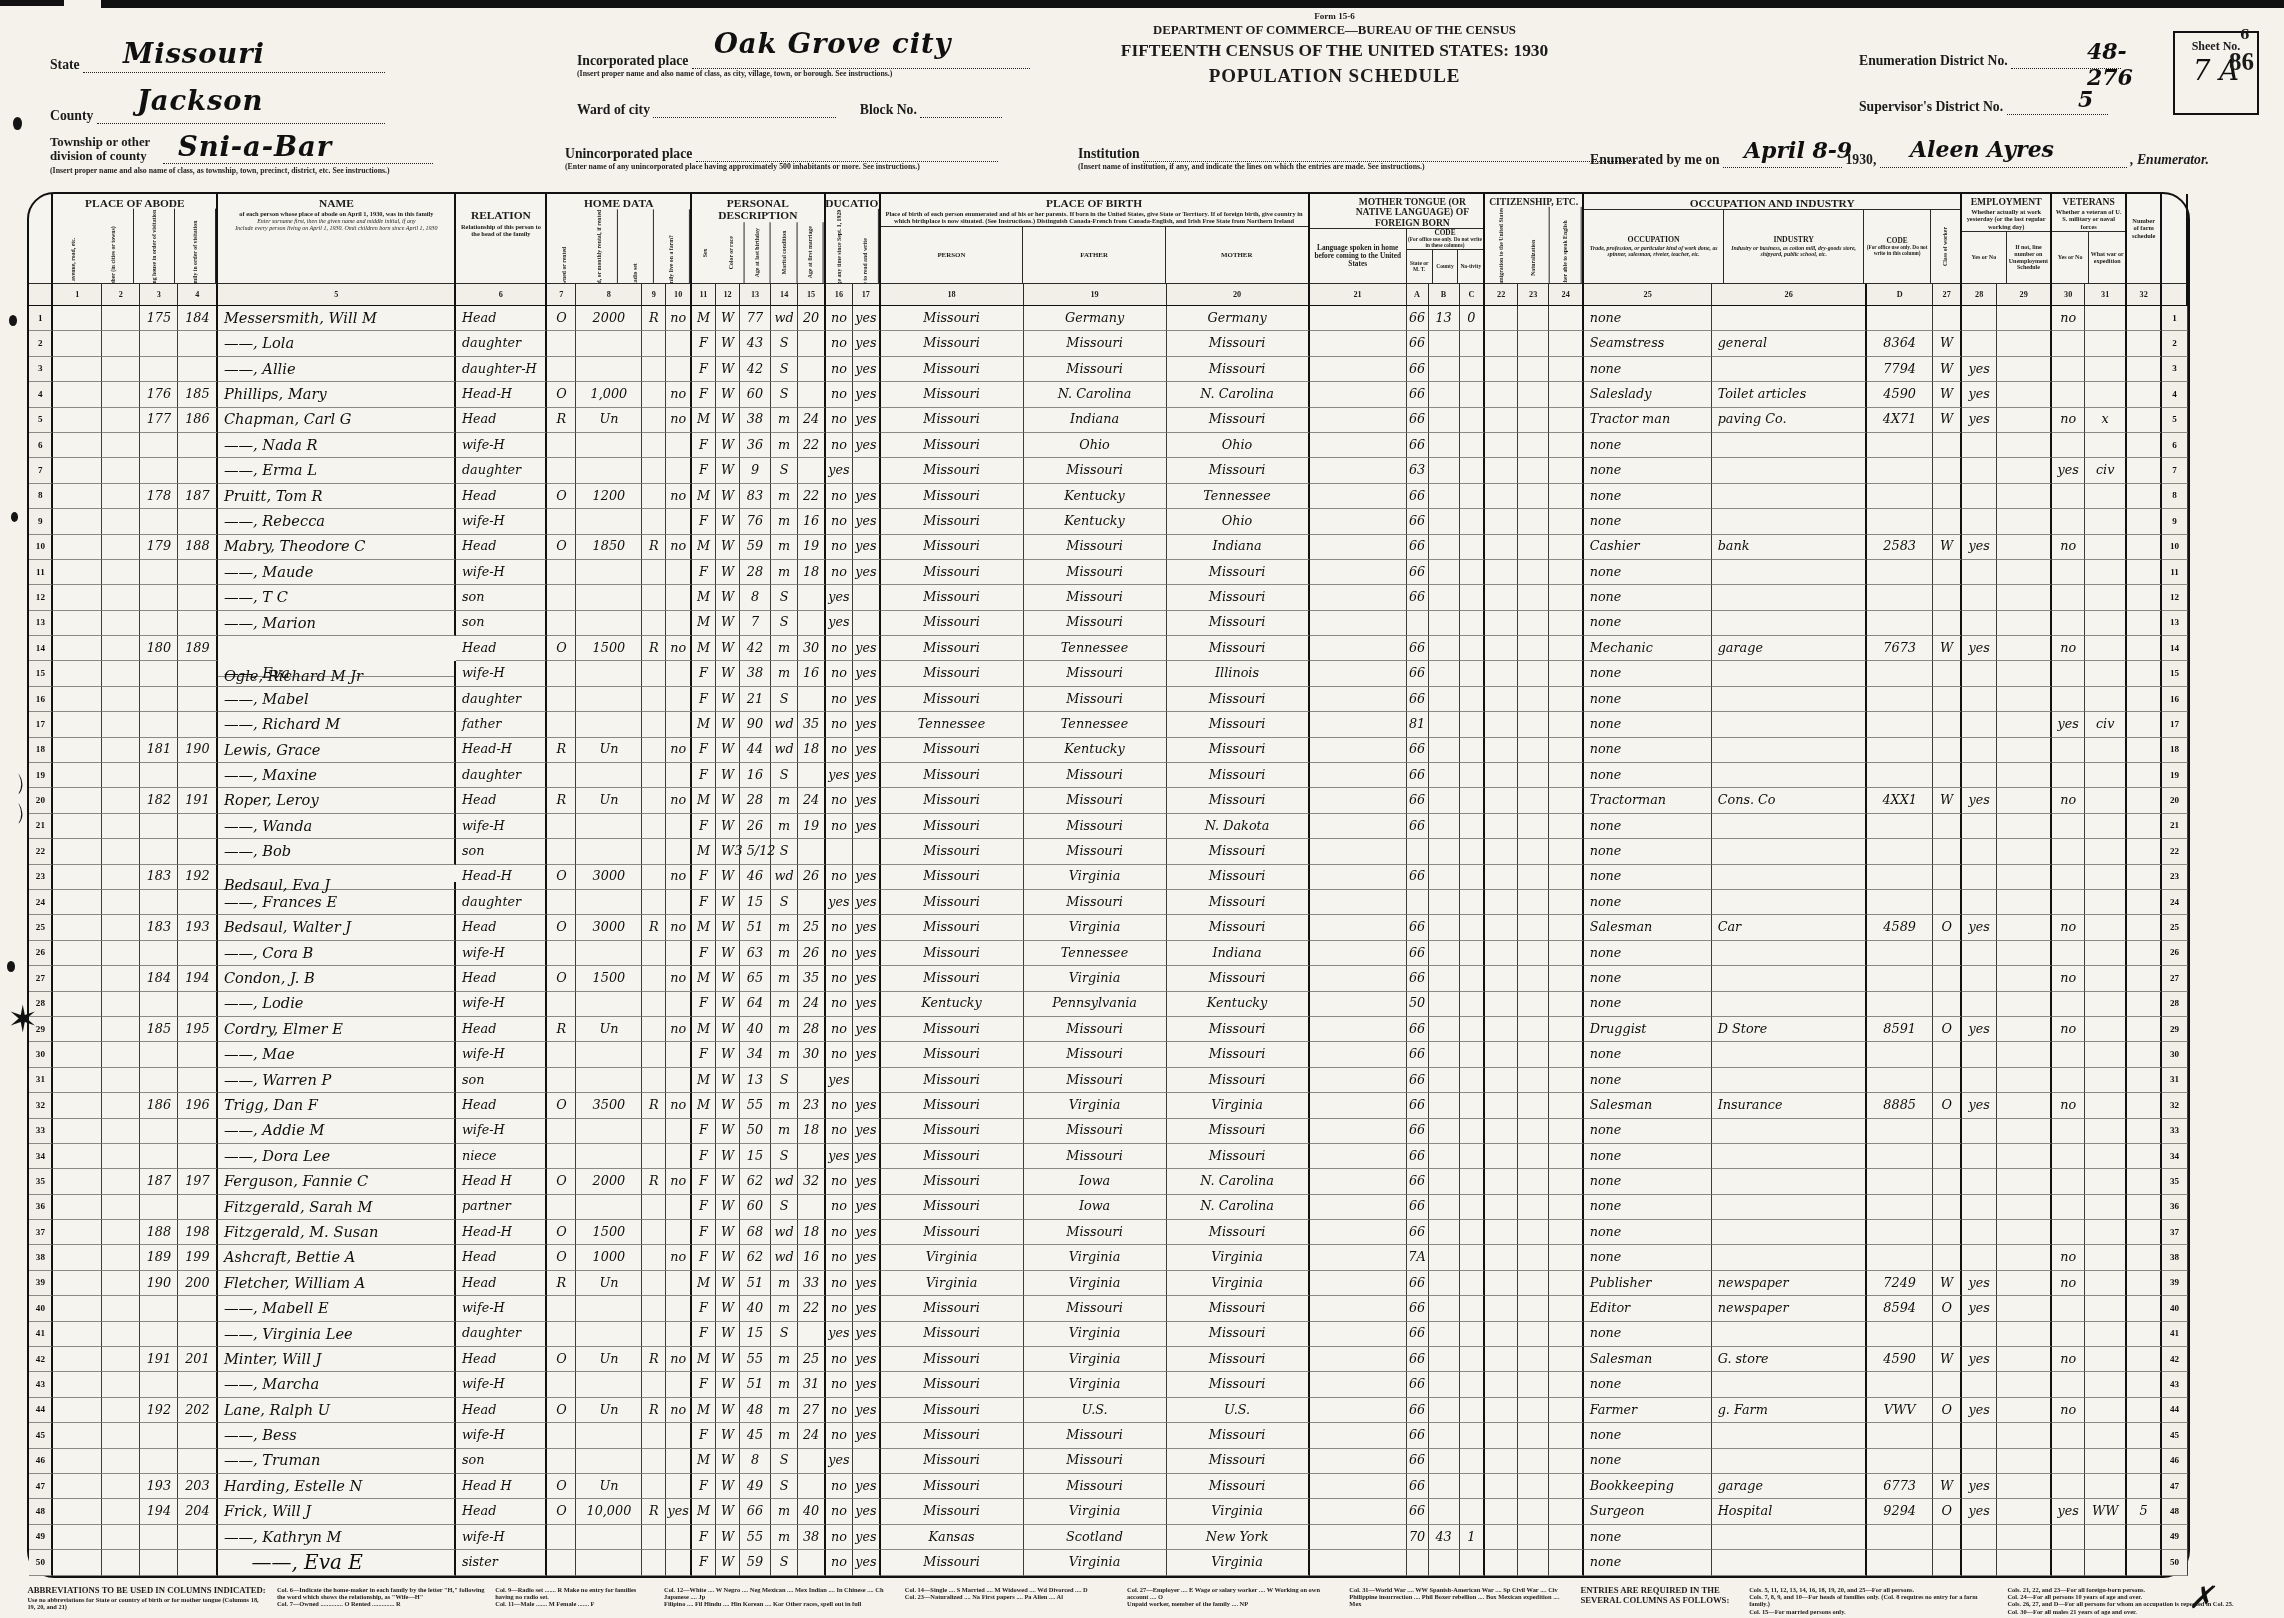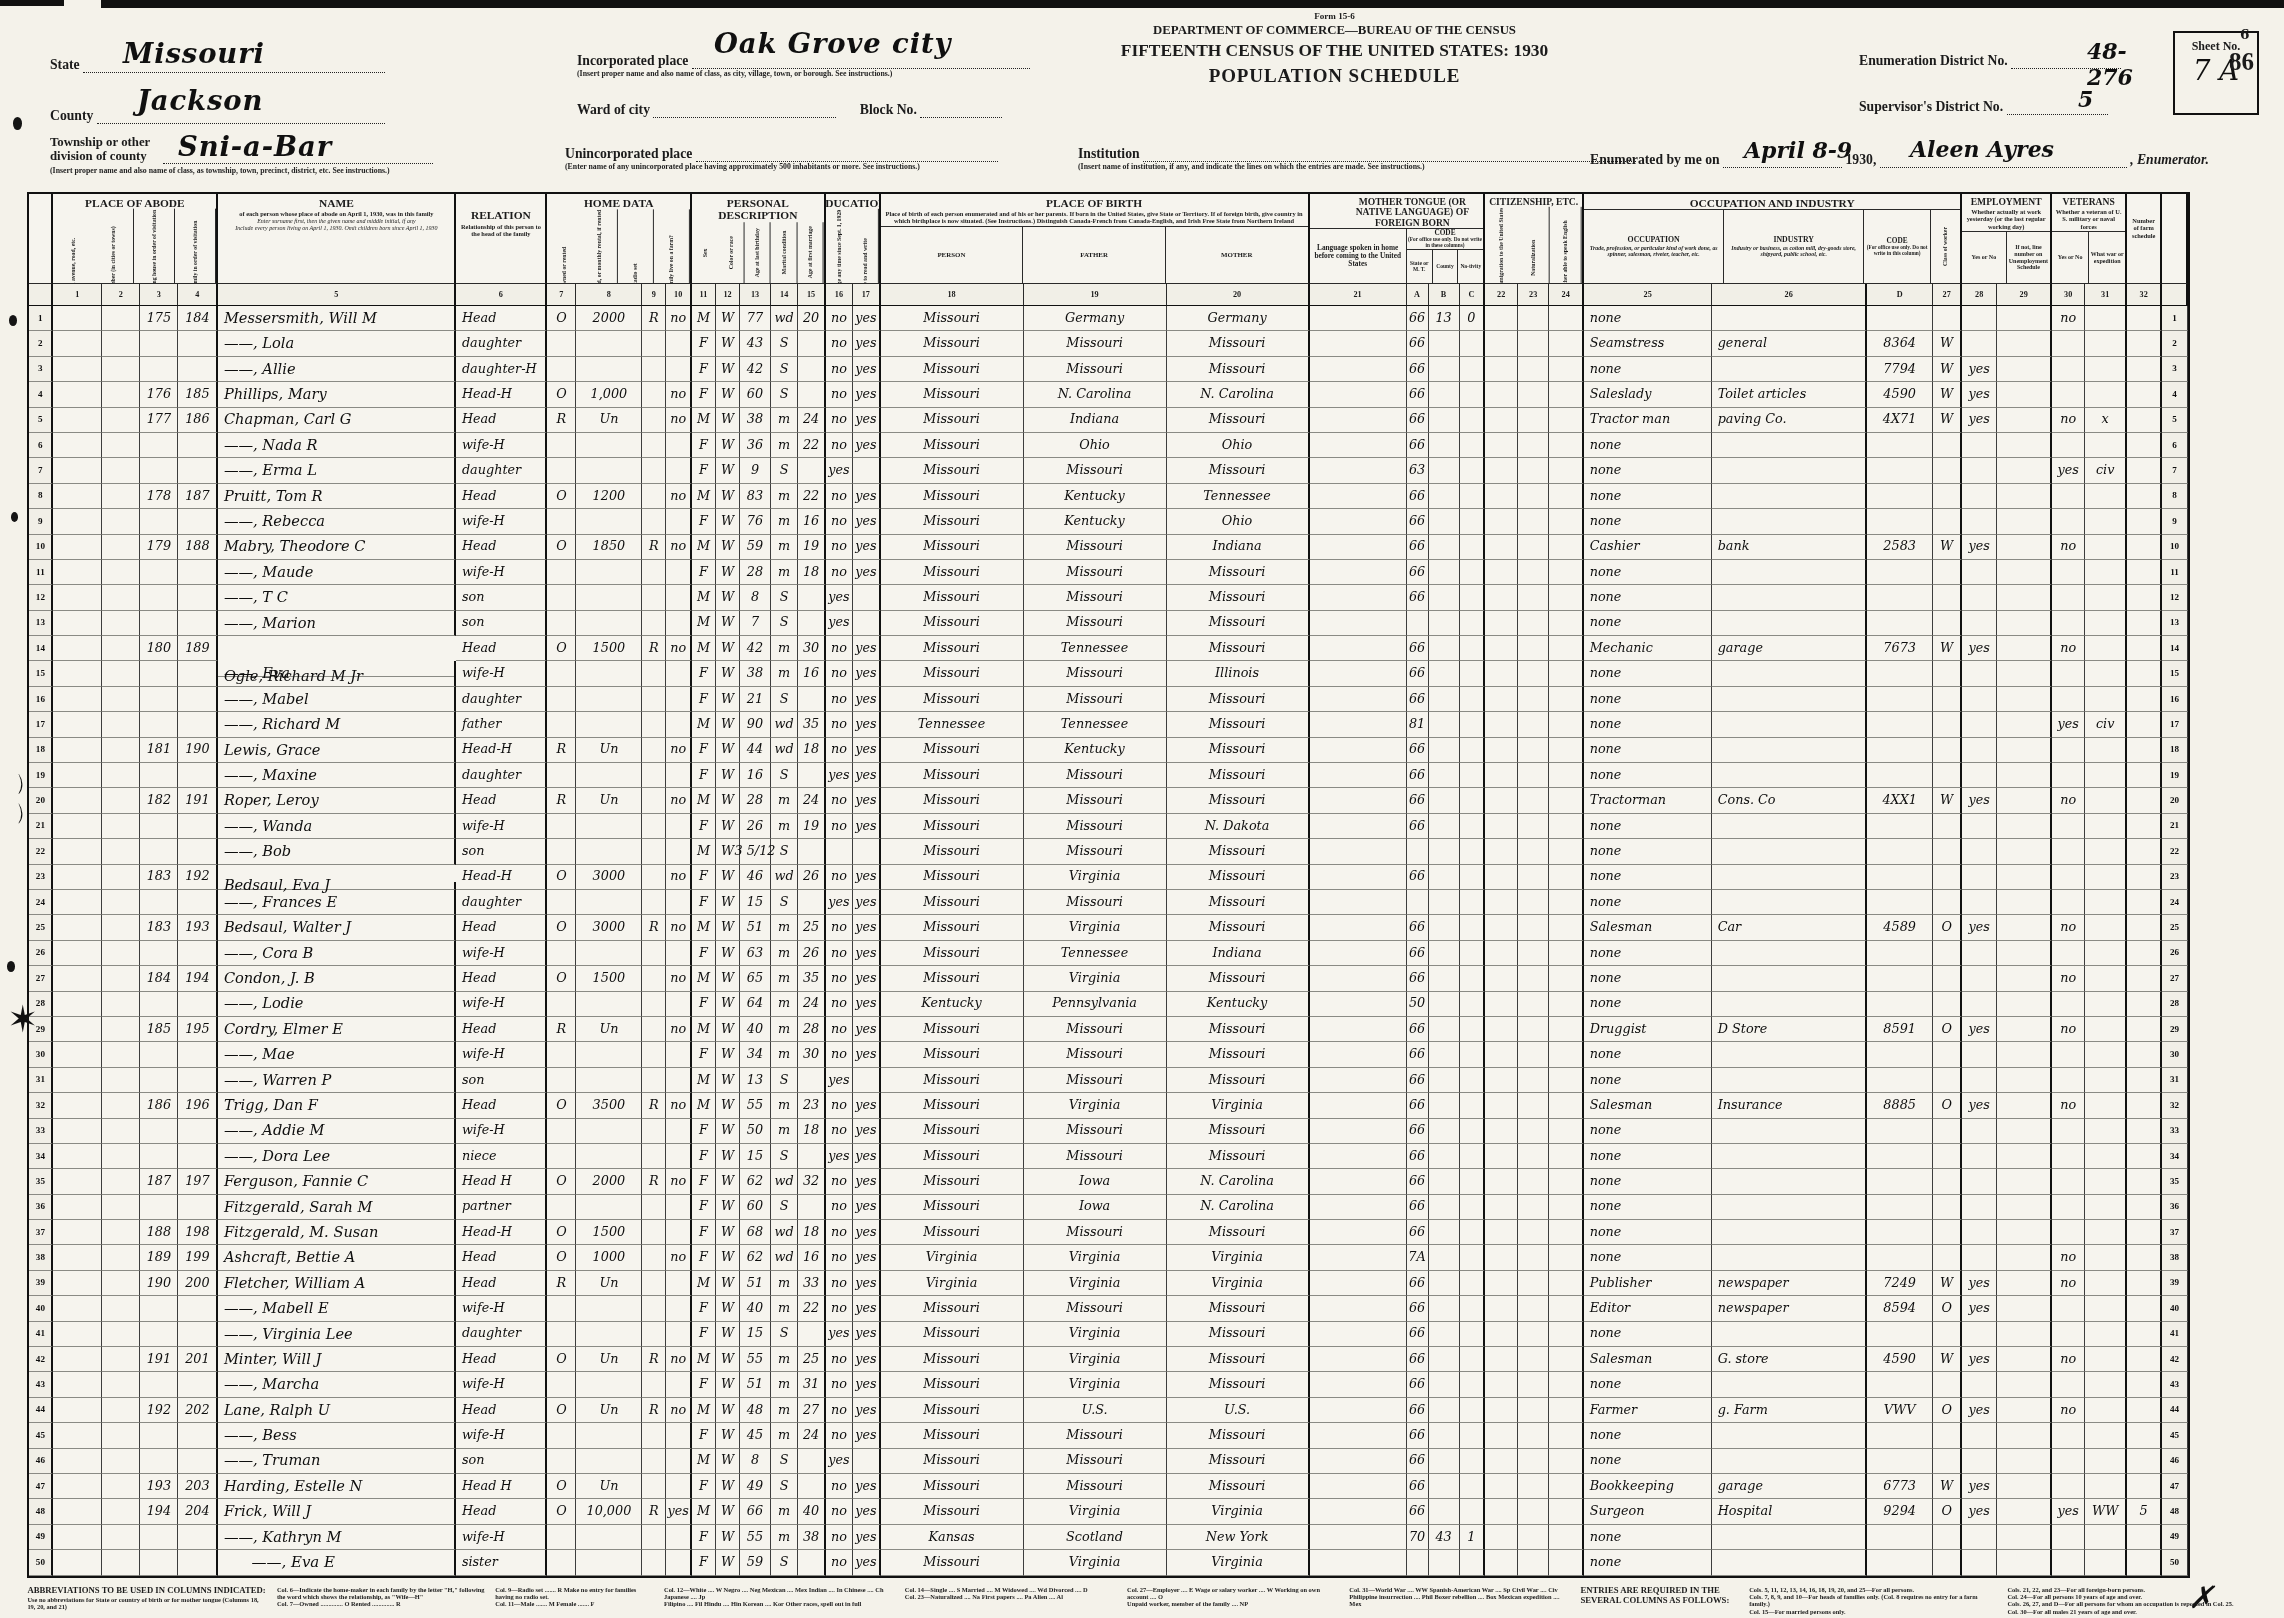--- a/index.html
+++ b/index.html
@@ -131,21 +131,21 @@
     <span class="hand hand-md" style="position:absolute;left:154px;top:-14.6px;">April 8-9</span>
     <span class="rule" style="width:119px;"></span>
     <span class="lab">1930,</span>
     <span class="hand hand-md" style="position:absolute;left:320px;top:-16.4px;">Aleen Ayres</span>
     <span class="rule" style="width:247px;"></span>
     <span class="lab" style="font-style:italic;">, Enumerator.</span>
   </div>
 </div>
 
 <div class="tblwrap">
-  <div class="tbl" id="tbl" style="grid-template-columns: 24px 49px 38px 38px 40px 238px 91px 29px 66px 24px 25.6px 24px 24px 31px 27.4px 27.4px 27.4px 27.4px 143px 143px 143px 97px 22px 31px 25.6px 33px 31px 35px 128px 155px 66px 29px 35px 55px 33px 42px 35px 25.6px; grid-template-rows: 90px 22px repeat(50, 25.4px);">
+  <div class="tbl" id="tbl" style="grid-template-columns: 24px 49px 38px 38px 40px 238px 91px 29px 66px 24px 25.6px 24px 24px 31px 27.4px 27.4px 27.4px 27.4px 143px 143px 143px 97px 22px 31px 25.6px 33px 31px 35px 128px 155px 66px 29px 35px 55px 33px 42px 35px 25.6px; grid-template-rows: 90px 22px repeat(50, 25.4px); border-radius: 27px;">
       <div class="hcell hb" style="grid-column: 1 / 2;"></div>
       <div class="hcell hb" style="grid-column: 2 / 6;">
         <div class="gl">PLACE OF ABODE</div>
         <div class="vertlabs">
           <div class="vl">Street, avenue, road, etc.</div>
           <div class="vl">House number (in cities or towns)</div>
           <div class="vl">Number of dwelling house in order of visitation</div>
           <div class="vl">Number of family in order of visitation</div>
         </div>
       </div>
@@ -2155,21 +2155,21 @@
       <div class="dcell hb"></div>
       <div class="dcell"></div>
       <div class="dcell hb"></div>
       <div class="dcell hb"></div>
       <div class="dcell ln">49</div>
       <div class="dcell ln hb">50</div>
       <div class="dcell"></div>
       <div class="dcell"></div>
       <div class="dcell"></div>
       <div class="dcell hb"></div>
-      <div class="dcell hb lft" style="font-size: 15px; padding-left: 33px;">——, Eva E</div>
+      <div class="dcell hb lft" style="font-size: 20px; padding-left: 33px;">——, Eva E</div>
       <div class="dcell hb lft">sister</div>
       <div class="dcell"></div>
       <div class="dcell"></div>
       <div class="dcell"></div>
       <div class="dcell hb"></div>
       <div class="dcell">F</div>
       <div class="dcell">W</div>
       <div class="dcell">59</div>
       <div class="dcell">S</div>
       <div class="dcell hb"></div>

